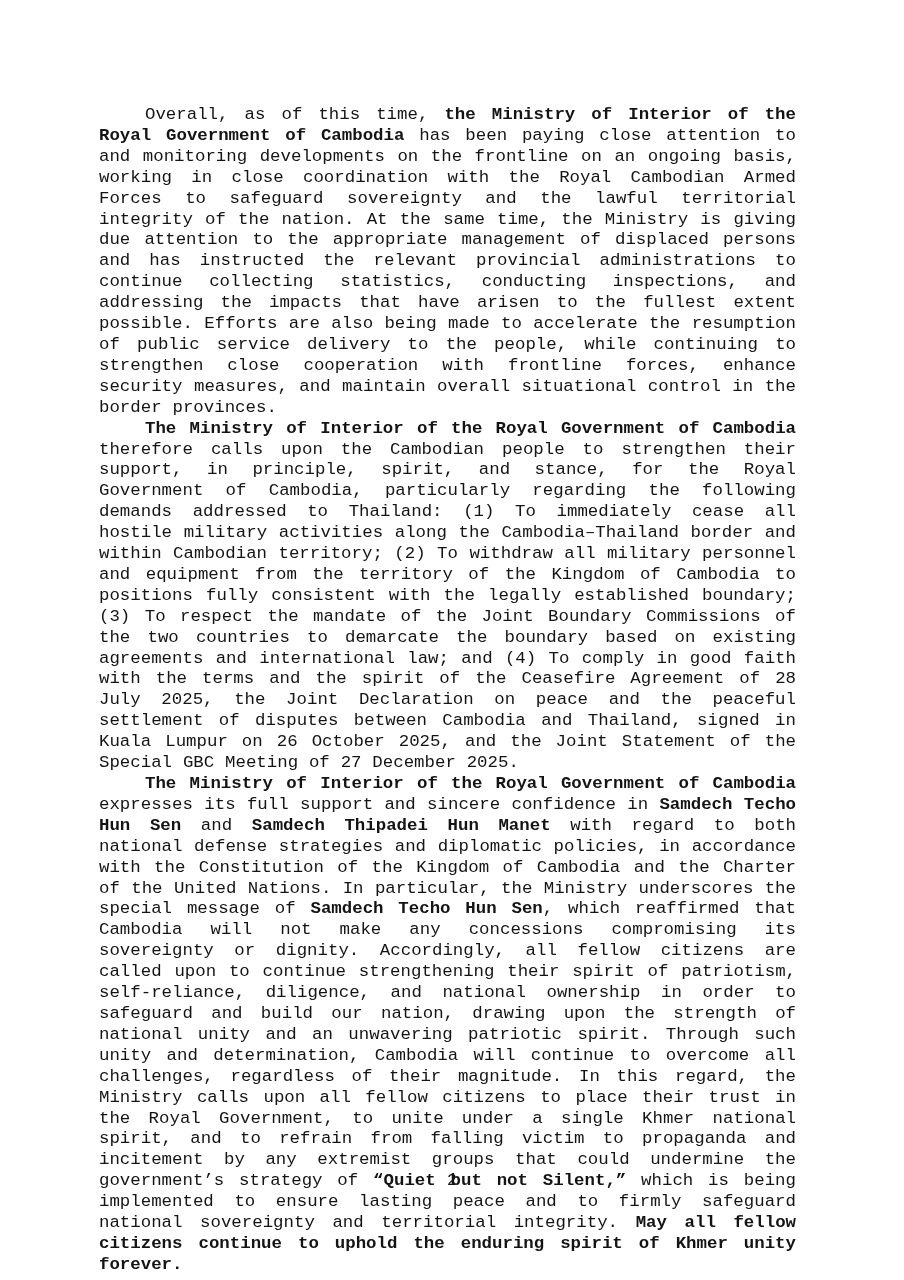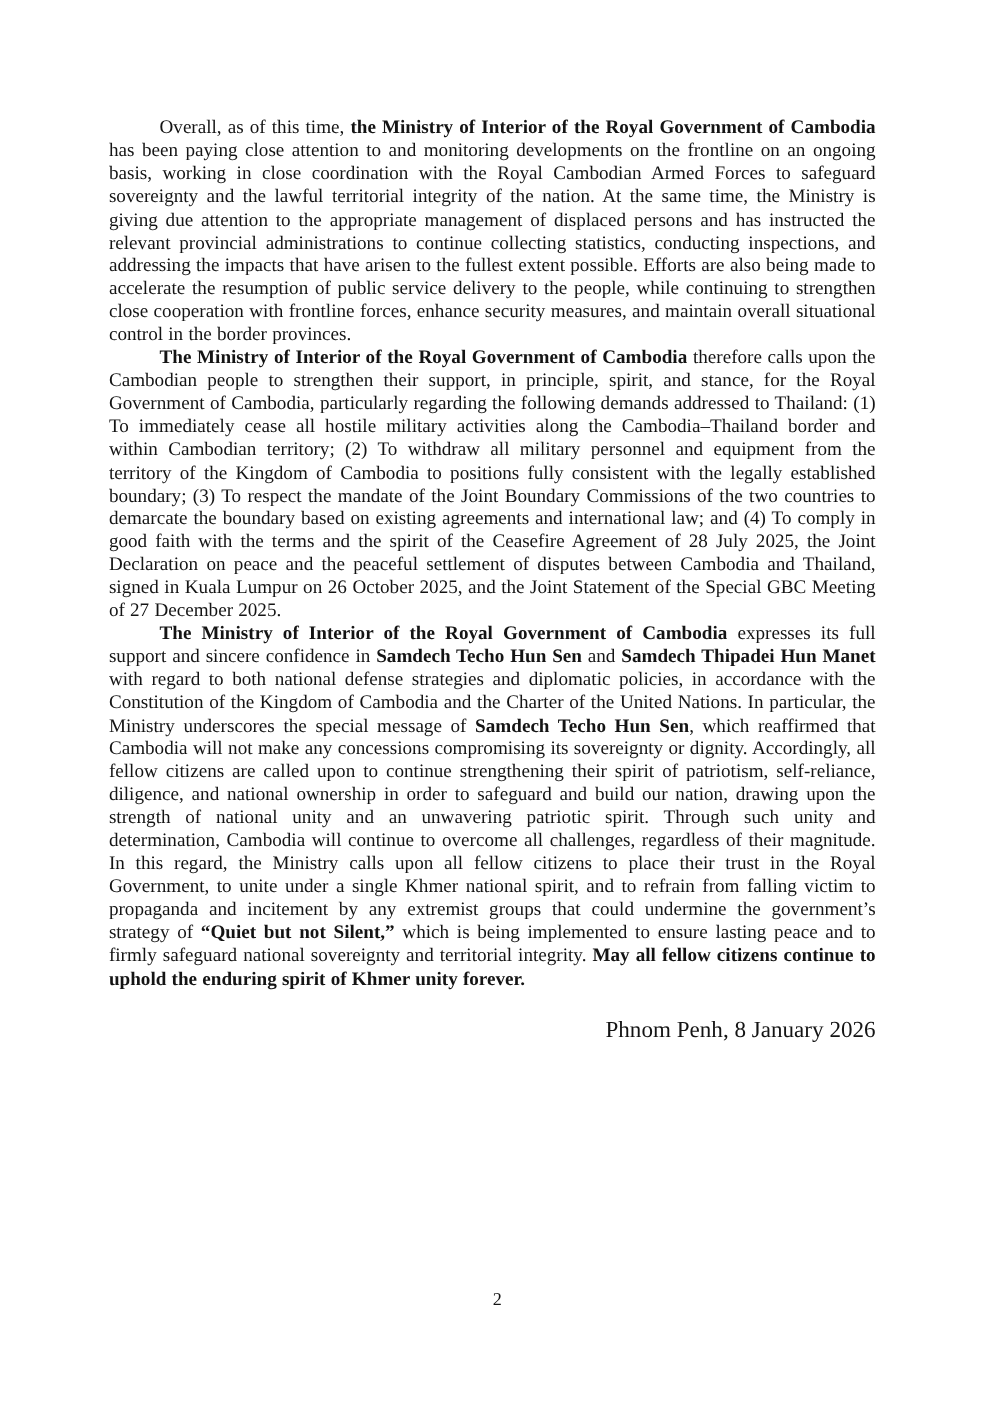--- a/index.html
+++ b/index.html
@@ -7,21 +7,21 @@
     padding: 0;
     background: #e8e8e8;
   }
   .page {
     position: relative;
     width: 904px;
     height: 1280px;
     margin: 0 auto;
     background: #ffffff;
     color: #141414;
-    font-family: Liberation Serif, serif;
+    font-family: Liberation Mono, monospace;
     overflow: hidden;
   }
   .content {
     position: absolute;
     left: 99px;
     top: 105px;
     width: 697px;
     font-size: 17.4px;
     line-height: 20.9px;
     text-align: justify;

